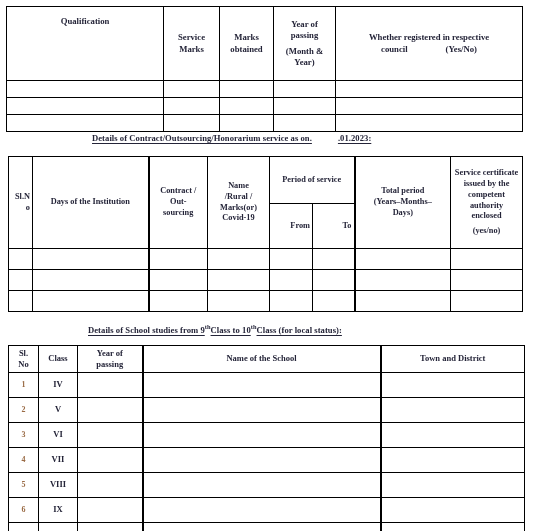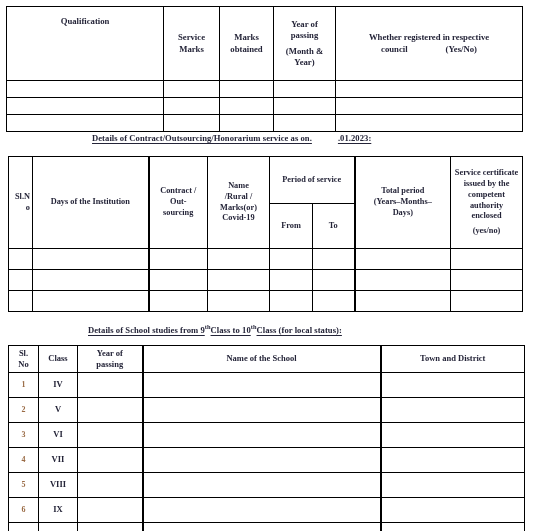--- a/index.html
+++ b/index.html
@@ -118,20 +118,21 @@
   #table-contract td.slno {
     text-align: right;
     padding-left: 2px;
     word-break: break-all;
   }
   #table-contract tr.hrow-a td {
     height: 44px;
   }
   #table-contract tr.hrow-b td {
     height: 42px;
+    text-align: right;
   }
   #table-contract tr.drow td {
     height: 20px;
   }
   #table-contract td.thick-r {
     border-right-width: 2.2px;
   }
   .svc-gap {
     display: block;
     height: 4px;

